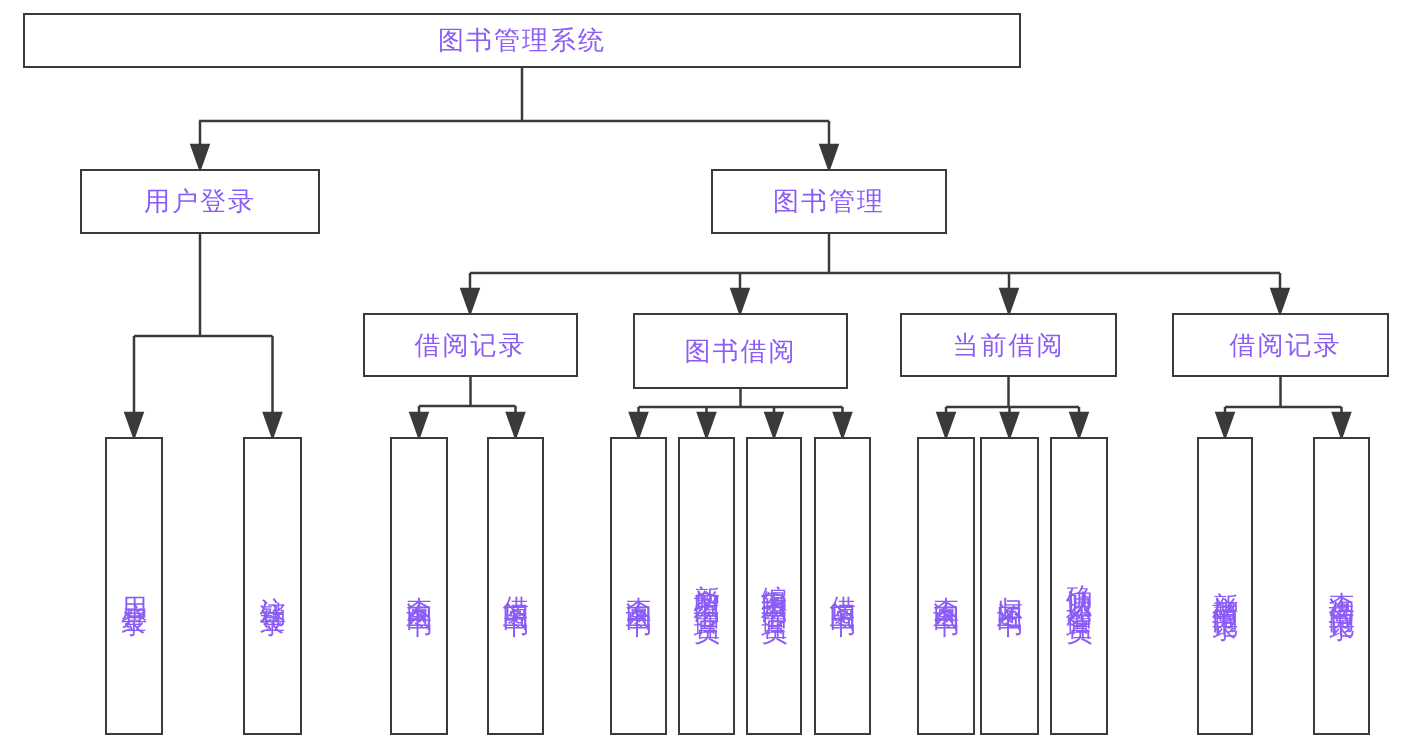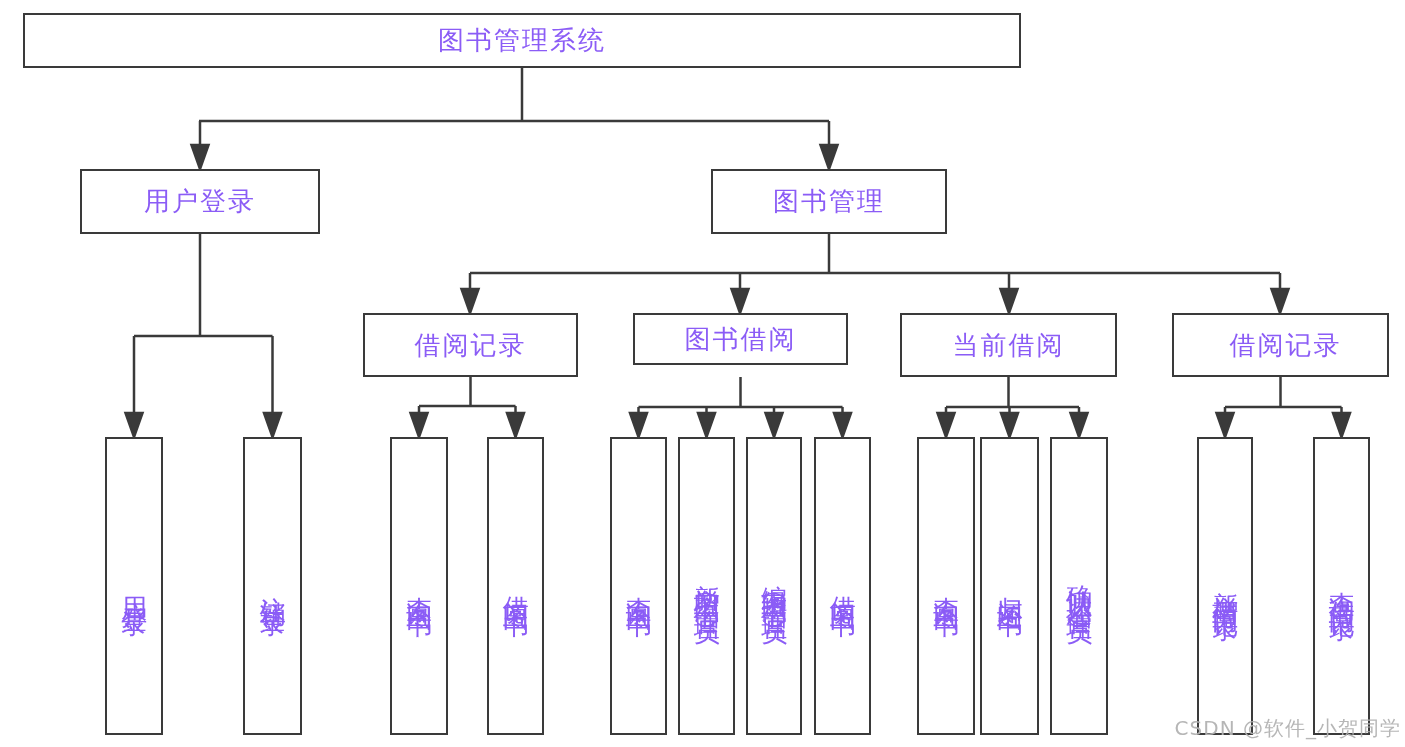--- a/index.html
+++ b/index.html
@@ -27,21 +27,21 @@
     font-size:26px;
     letter-spacing:5px;
     line-height:1.05;
     white-space:nowrap;
   }
   
   #node-root        { left:23px;   top:13px;  width:998px; height:55px; }
   #node-user-login  { left:80px;   top:169px; width:240px; height:65px; }
   #node-book-mgmt   { left:711px;  top:169px; width:236px; height:65px; }
   #node-new-book    { left:363px;  top:313px; width:215px; height:64px; }
-  #node-borrow      { left:633px;  top:313px; width:215px; height:52px; }
+  #node-borrow      { left:633px;  top:313px; width:215px; height:76px; }
   #node-current     { left:900px;  top:313px; width:217px; height:64px;text-align:right; }
   #node-records     { left:1172px; top:313px; width:217px; height:64px;padding-left:10px; }
   
   .vbox { top:437px; height:298px; }
   #leaf-0  { left:105px;  width:58px; }
   #leaf-1  { left:243px;  width:59px; }
   #leaf-2  { left:390px;  width:58px; }
   #leaf-3  { left:487px;  width:57px; }
   #leaf-4  { left:610px;  width:57px; }
   #leaf-5  { left:678px;  width:57px; }
@@ -194,15 +194,14 @@
   <div class="box vbox" id="leaf-10">
     <span class="vlabel">确认归还（管理员）</span>
   </div>
   <div class="box vbox" id="leaf-11">
     <span class="vlabel">新增借阅记录</span>
   </div>
   <div class="box vbox" id="leaf-12">
     <span class="vlabel">查询借阅记录</span>
   </div>
 
-  <div id="watermark">CSDN @软件_小贺同学</div>
 
 </div>
 
 </body></html>

